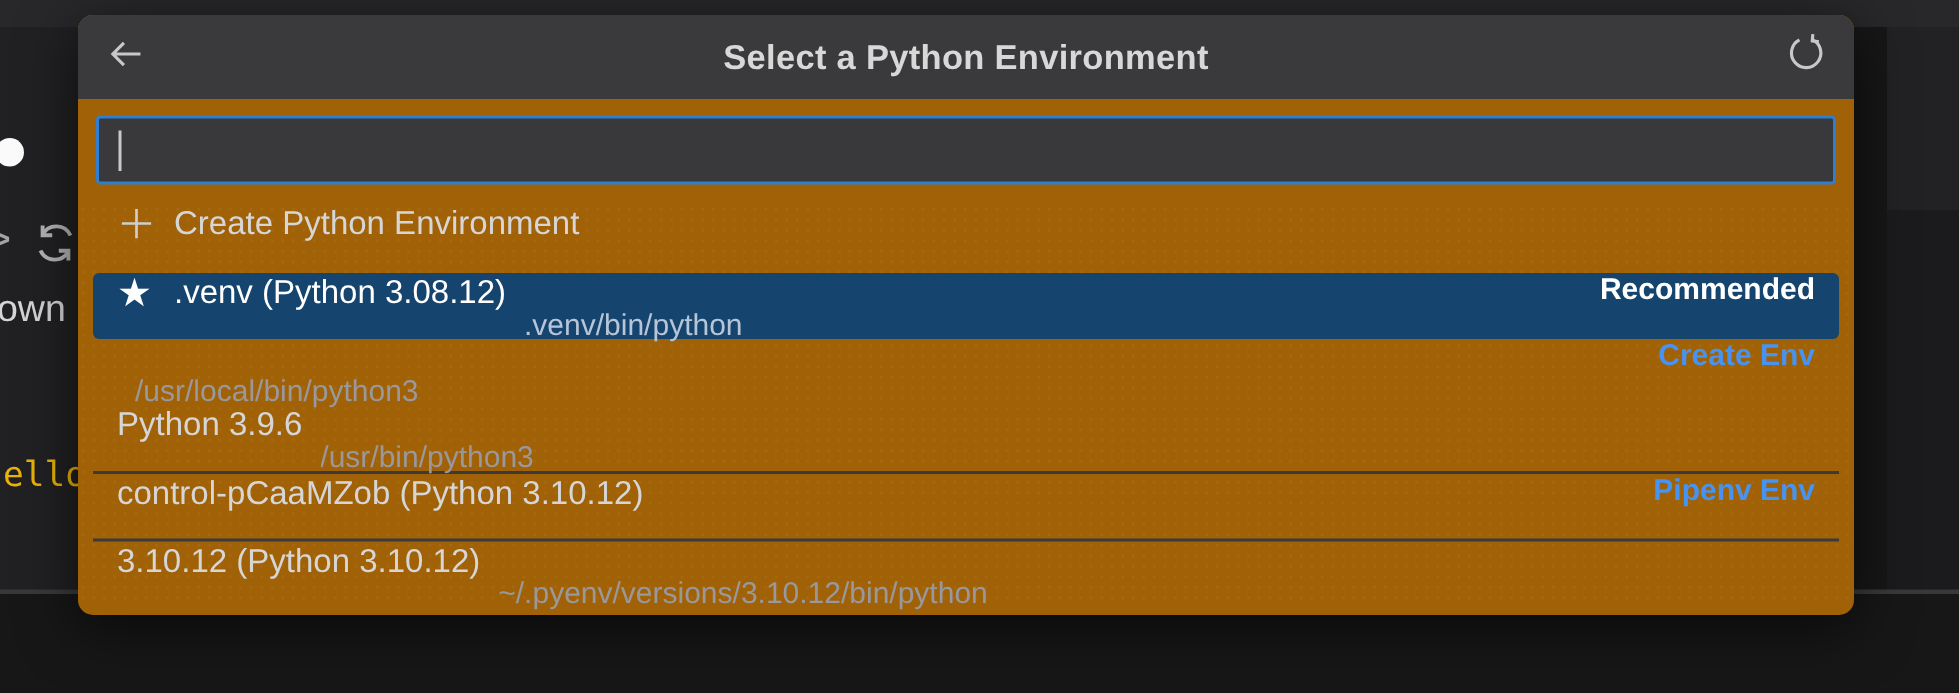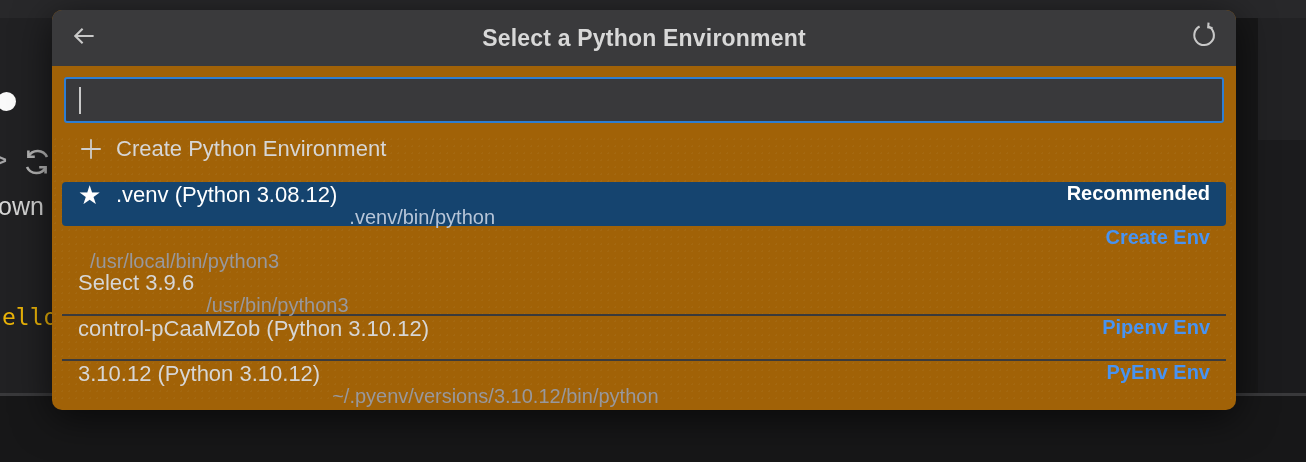--- a/index.html
+++ b/index.html
@@ -221,37 +221,36 @@
         <span class="badge">Recommended</span>
       </div>
 
       <div class="row">
         <span class="desc">/usr/local/bin/python3</span>
         <span class="spacer"></span>
         <span class="badge">Create Env</span>
       </div>
 
       <div class="row">
-        <span class="label">Select 3.9.6</span>
+        <span class="label">Python 3.9.6</span>
         <span class="desc">/usr/bin/python3</span>
         <span class="spacer"></span>
       </div>
 
       <div class="separator"></div>
 
       <div class="row" style="height:43px;">
         <span class="label">control-pCaaMZob (Python 3.10.12)</span>
         <span class="spacer"></span>
         <span class="badge">Pipenv Env</span>
       </div>
 
       <div class="separator"></div>
 
       <div class="row" style="height:43px;">
         <span class="label">3.10.12 (Python 3.10.12)</span>
         <span class="desc">~/.pyenv/versions/3.10.12/bin/python</span>
         <span class="spacer"></span>
-        <span class="badge">PyEnv Env</span>
       </div>
 
     </div>
   </div>
 </div>
 
 </body></html>

